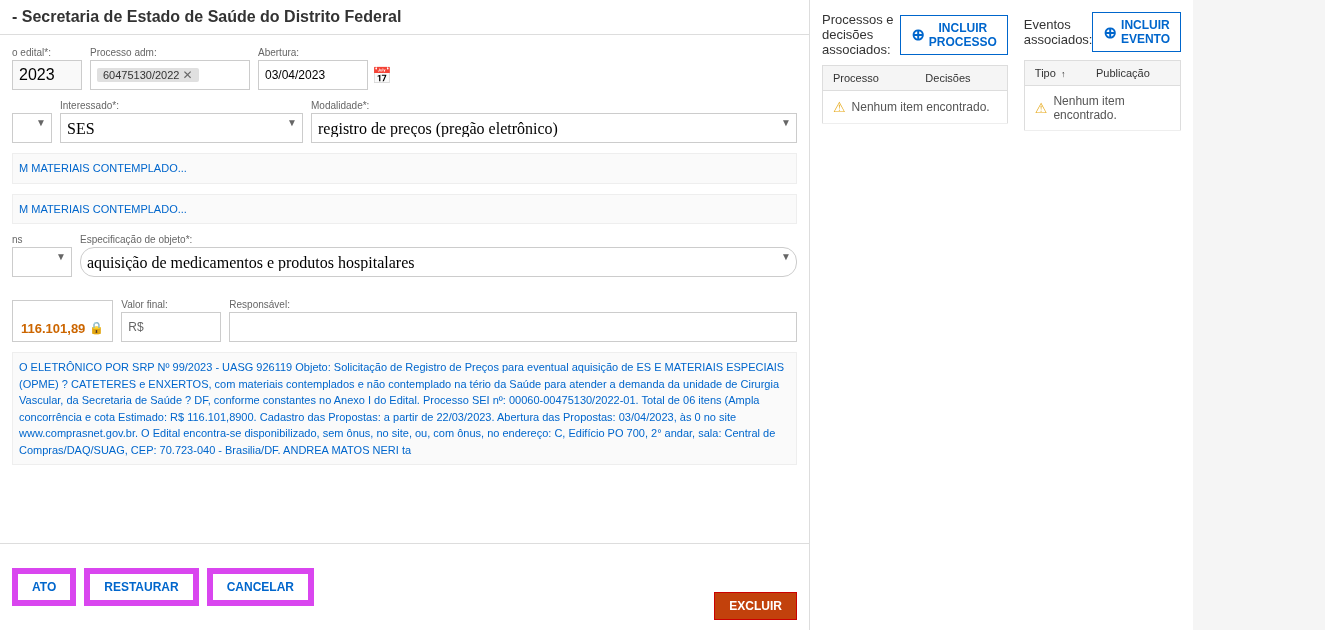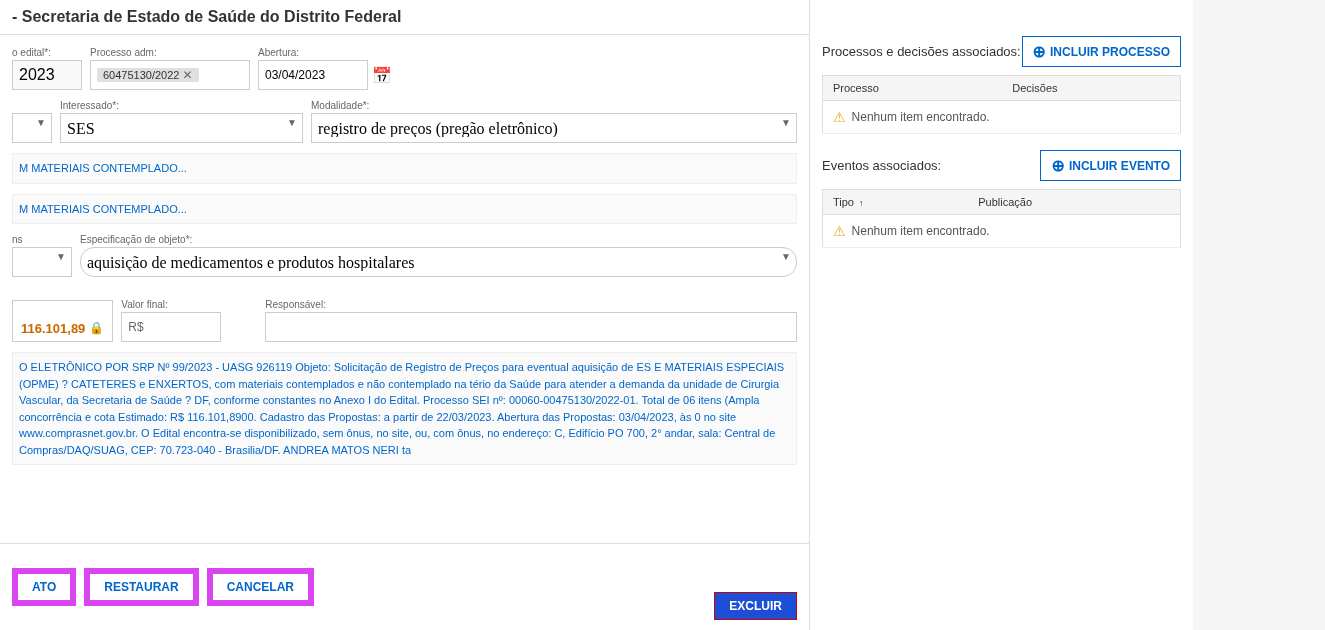--- a/index.html
+++ b/index.html
@@ -39,24 +39,24 @@
     .value-field label { font-size: 10px; color: #666; margin-bottom: 2px; }
     
     .value-display { display: flex; gap: 4px; border: 1px solid #ccc; padding: 20px 8px; height: 30px; background: #fff; }
     .value-number { color: #cc6600; font-weight: bold; font-size: 13px; }
     .lock-icon { color: #666; font-size: 12px; }
     
     .bottom-buttons { display: flex; padding: 10px 12px; gap: 8px; border-top: 1px solid #ddd; background: #fff; align-items: center; }
     
     .btn { padding: 6px 14px; font-size: 12px; border: 1px solid #ccc; cursor: pointer; font-weight: bold; background: #fff; }
     .btn-outline { border: 6px solid #d946ef; color: #0066cc; background: #fff; }
-    .btn-danger { background: #1d4ed8; color: #fff; border: 1px solid #cc0000; margin-top: 38px; }
+    .btn-danger { background: #c2410c; color: #fff; border: 1px solid #cc0000; margin-top: 38px; }
     .btn-spacer { flex: 1; }
     
-    .right-panel { flex: 1; display: flex; flex-direction: column; padding: 12px; gap: 16px; overflow-y: auto; background: #fff; margin-top: 24px; }
+    .right-panel { flex: 1; display: flex; flex-direction: row; padding: 12px; gap: 16px; overflow-y: auto; background: #fff; }
     
     .section-header { display: flex; justify-content: space-between; align-items: center; margin-bottom: 8px; }
     .section-title { font-size: 13px; color: #333; font-weight: normal; }
     
     .btn-include { display: flex; align-items: center; gap: 4px; padding: 5px 10px; font-size: 12px; border: 1px solid #0066cc; color: #0066cc; background: #fff; cursor: pointer; font-weight: bold; }
     .btn-include .plus-icon { font-size: 16px; color: #0066cc; }
     
     .data-table { width: 100%; border-collapse: collapse; border: 1px solid #ddd; }
     .data-table th { background: #f5f5f5; padding: 6px 10px; text-align: left; font-size: 11px; color: #333; border-bottom: 1px solid #ddd; font-weight: normal; }
     .data-table td { padding: 8px 10px; border-bottom: 1px solid #eee; font-size: 11px; }
@@ -164,21 +164,21 @@
             <span class="value-number">116.101,89</span>
             <span class="lock-icon">🔒</span>
           </div>
         </div>
         <div class="form-field">
           <label>Valor final:</label>
           <div style="display:flex; align-items:center; border:1px solid #ccc; height:30px; padding:0 6px; background:#fff; min-width:100px;">
             <span style="color:#666; font-size:12px;">R$</span>
           </div>
         </div>
-        <div class="form-field" style="flex:1;margin-left:36px;">
+        <div class="form-field" style="flex:1;">
           <label>Responsável:</label>
           <input type="text" style="height: 30px; width: 100%; border: 1px solid rgb(204, 204, 204); padding: 4px 6px; font-size: 12px;">
         </div>
       </div>
 
       <div class="description-text" style="min-height:100px; font-size:11px;">
         <span>O ELETRÔNICO POR SRP Nº 99/2023 - UASG 926119 Objeto: Solicitação de Registro de Preços para eventual aquisição de ES E MATERIAIS ESPECIAIS (OPME) ? CATETERES e ENXERTOS, com materiais contemplados e não contemplado na tério da Saúde para atender a demanda da unidade de Cirurgia Vascular, da Secretaria de Saúde ? DF, conforme constantes no Anexo I do Edital. Processo SEI nº: 00060-00475130/2022-01. Total de 06 itens (Ampla concorrência e cota Estimado: R$ 116.101,8900. Cadastro das Propostas: a partir de 22/03/2023. Abertura das Propostas: 03/04/2023, às 0 no site www.comprasnet.gov.br. O Edital encontra-se disponibilizado, sem ônus, no site, ou, com ônus, no endereço: C, Edifício PO 700, 2° andar, sala: Central de Compras/DAQ/SUAG, CEP: 70.723-040 - Brasilia/DF. ANDREA MATOS NERI ta</span>
       </div>
 
     </div>

